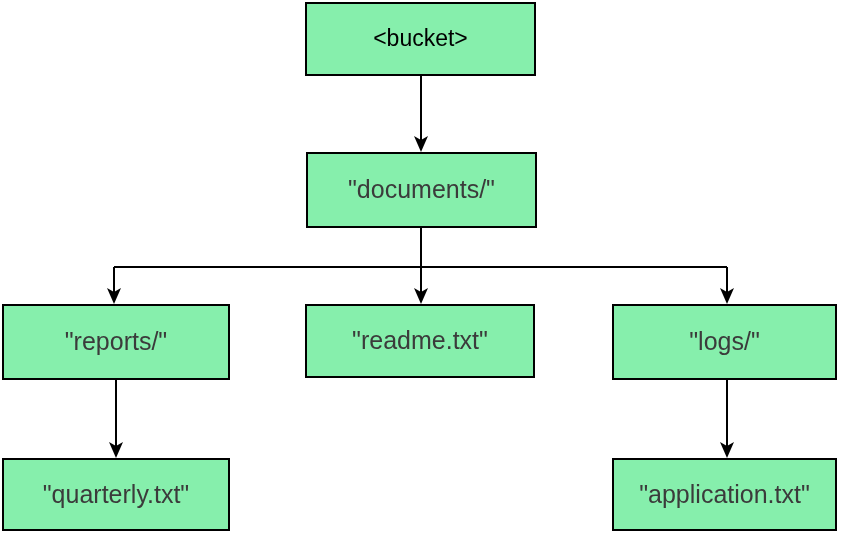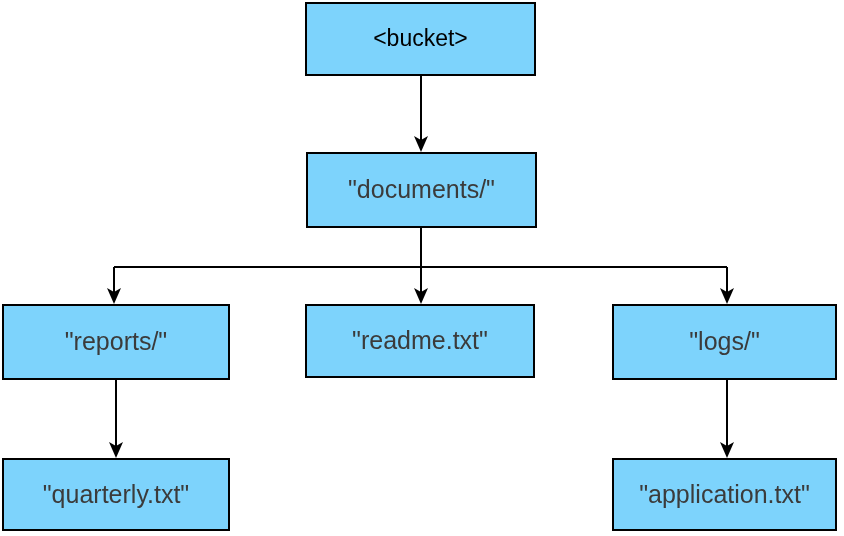--- a/index.html
+++ b/index.html
@@ -20,21 +20,21 @@
     left: 0;
     top: 0;
     width: 844px;
     height: 536px;
     pointer-events: none;
   }
   .node {
     position: absolute;
     box-sizing: border-box;
     border: 2px solid #000000;
-    background: #7dd3fc;
+    background: #86efac;
     display: flex;
     align-items: center;
     justify-content: center;
     text-align: left;
     color: #3b3b3b;
     font-size: 25px;
     line-height: 1.1;
     white-space: nowrap;
   }
   .node-bucket {

